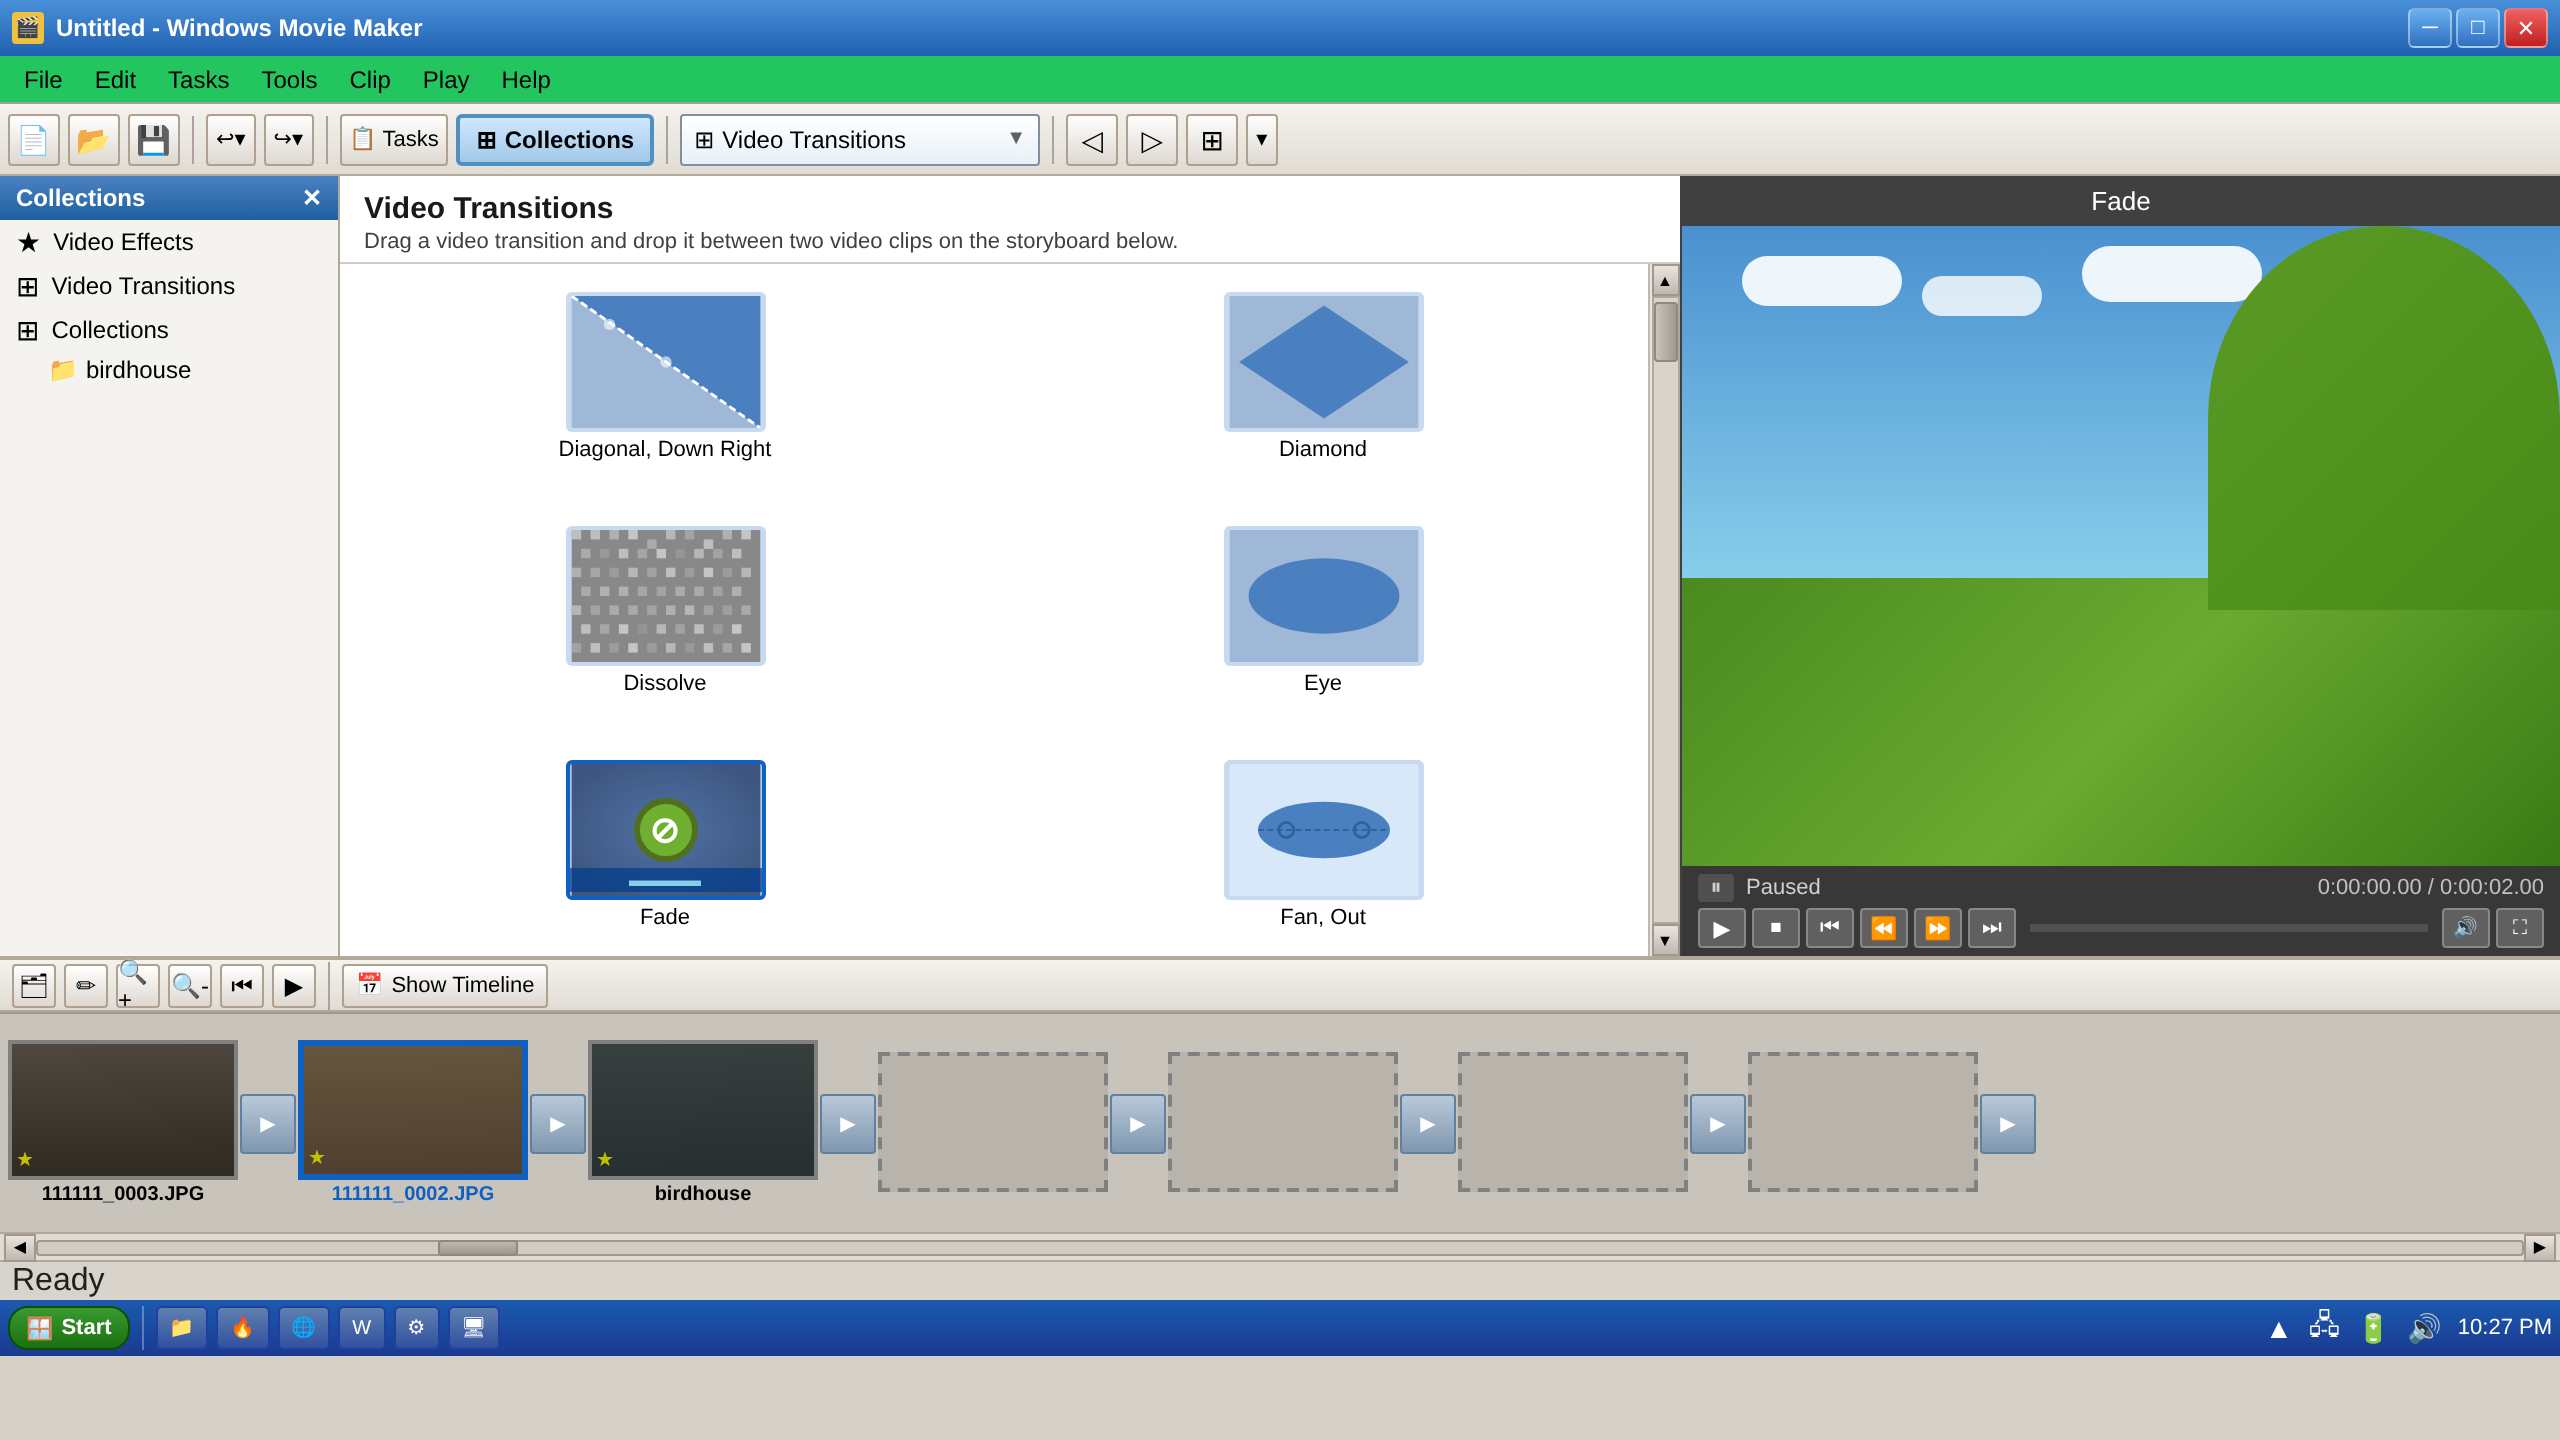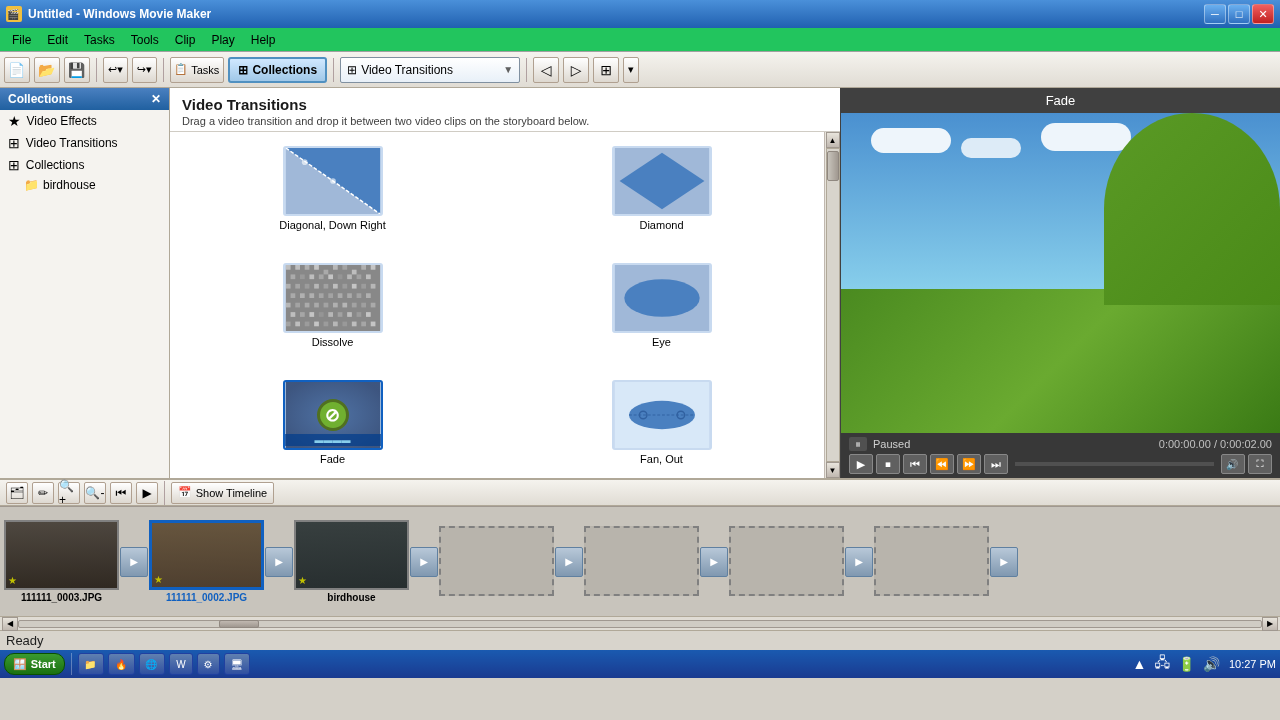--- a/index.html
+++ b/index.html
@@ -421,21 +421,21 @@
     .tray-icon { font-size: 14px; cursor: pointer; }
 
     
     #statusbar {
       height: 20px;
       background: #d8d4cc;
       border-top: 1px solid #b0a898;
       display: flex;
       align-items: center;
       padding: 0 6px;
-      font-size: 13px;
+      font-size: 16px;
       color: #202020;
     }
 
     
     .svg-icon { width: 100%; height: 100%; }
 
     
     .content-with-scroll {
       display: flex;
       flex: 1;

